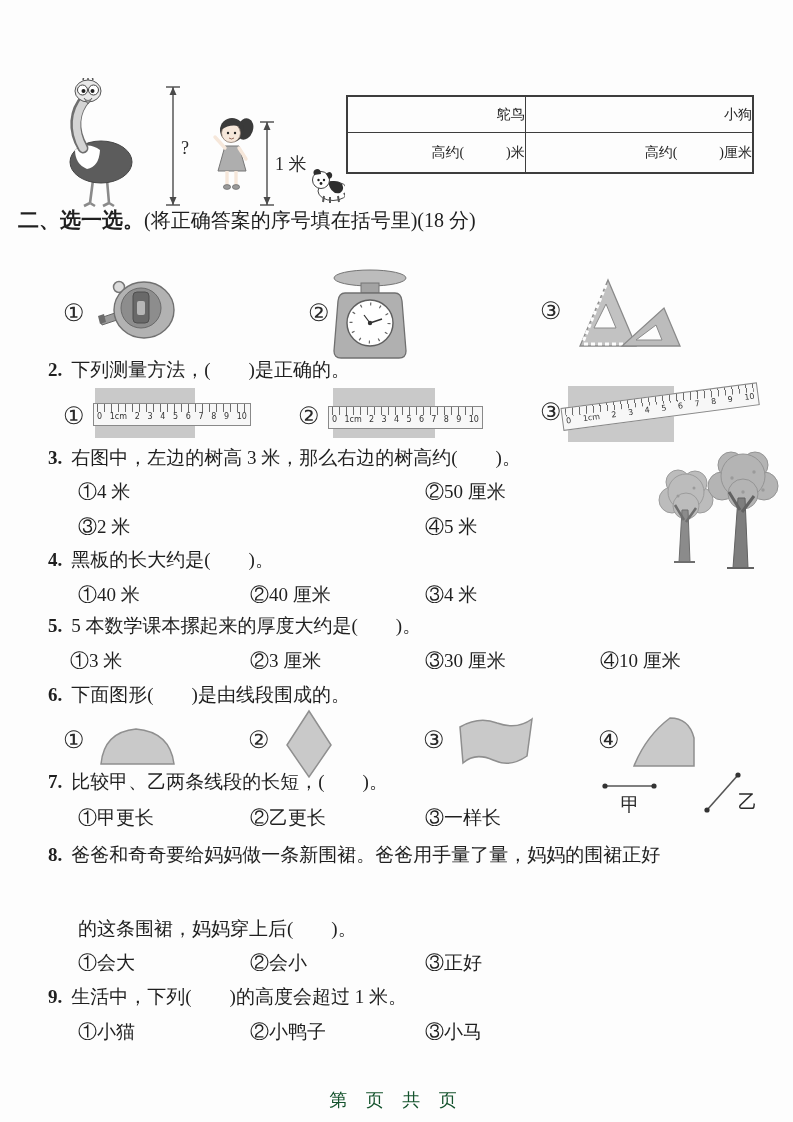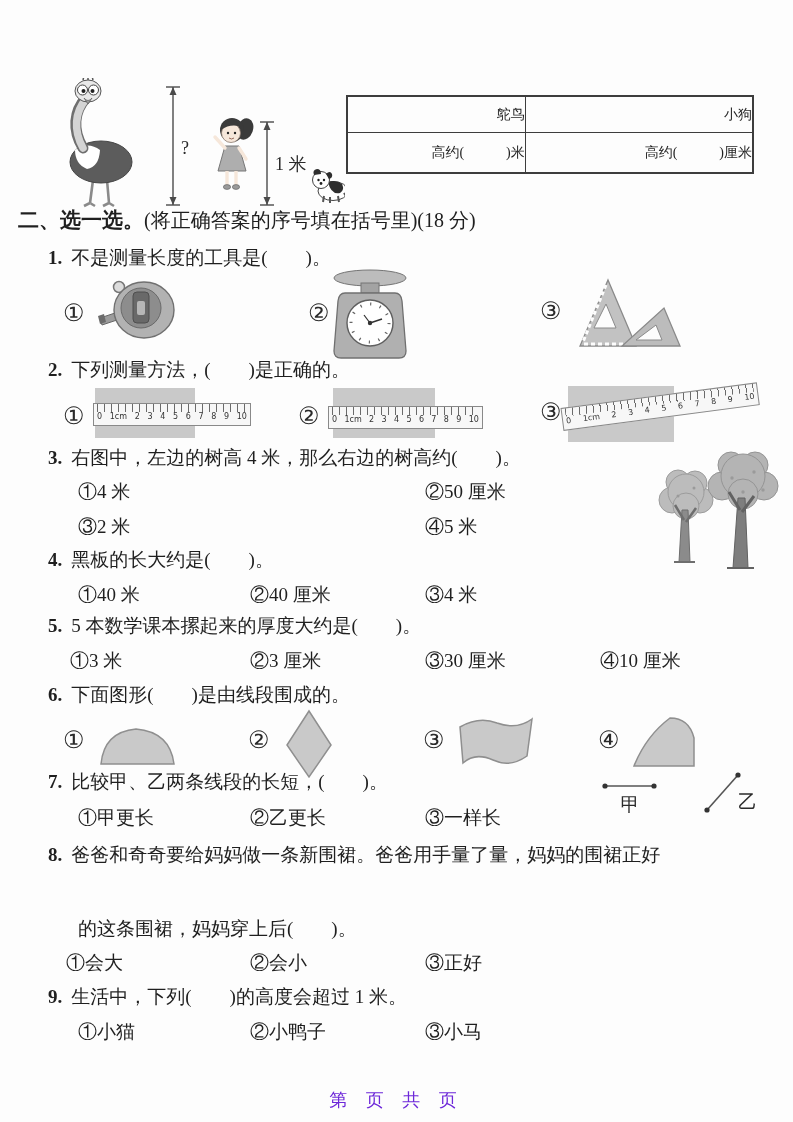--- a/index.html
+++ b/index.html
@@ -24,21 +24,21 @@
   .etable .cell:last-child{width:56%;}
   .etable .hrow .cell{padding:9px 0 8px;}
   .etable .brow .cell{padding:11px 0 10px;}
   
   .mrect{position:absolute;background:#c9c9c9;}
   .ruler{position:absolute;height:23px;background:#f7f7f7;border:1px solid #898989;box-sizing:border-box;z-index:2;}
   .ruler-ticks{height:8px;margin:0 3px;background:repeating-linear-gradient(to right,#6a6a6a 0,#6a6a6a 1px,transparent 1px,transparent 7px);}
   .ruler-nums{display:flex;justify-content:space-between;padding:0 3px;margin-top:1px;
     font-size:8px;line-height:1;color:#333;font-family:"DejaVu Sans",sans-serif;}
   .footer{position:absolute;left:0;top:1088px;width:100%;text-align:center;
-    font-size:18px;letter-spacing:7px;color:#6d28d9;}
+    font-size:18px;letter-spacing:7px;color:#14532d;}
 </style>
 </head>
 <body>
 
 <div class="page">
 
 
   <svg class="abs" style="left:45px;top:78px;" width="300" height="135" viewBox="0 0 300 135">
 
     <g>
@@ -121,23 +121,20 @@
     <div class="trow brow">
       <div class="cell">高约(　　　)米</div>
       <div class="cell">高约(　　　)厘米</div>
     </div>
   </div>
 
   <div class="abs sec" style="left:18px;top:206px;">
     <span class="sec-bold">二、选一选。</span><span>(将正确答案的序号填在括号里)(18 分)</span>
   </div>
 
-  <div class="abs q-line" style="left:48px;top:246px;">
-    <span class="qnum">1.</span><span>不是测量长度的工具是(　　)。</span>
-  </div>
   <span class="marker" style="left:63px;top:301px;">①</span>
   <svg class="abs" style="left:98px;top:274px;" width="82" height="70" viewBox="0 0 82 70">
     <circle cx="21" cy="13" r="5.5" fill="#dcdcdc" stroke="#777" stroke-width="1.5"></circle>
     <path d="M2,44 L20,38 L22,45 L4,51 Z" fill="#9c9c9c" stroke="#666"></path>
     <path d="M0,42 L6,40 L8,48 L2,50 Z" fill="#6b6b6b"></path>
     <ellipse cx="46" cy="36" rx="30" ry="28" fill="#b2b2b2" stroke="#707070" stroke-width="1.4"></ellipse>
     <circle cx="43" cy="34" r="20" fill="#8d8d8d" stroke="#6a6a6a"></circle>
     <rect x="35" y="18" width="16" height="31" rx="4" fill="#696969" stroke="#4f4f4f"></rect>
     <rect x="39" y="27" width="8" height="14" rx="2" fill="#b7b7b7"></rect>
   </svg>
@@ -213,21 +210,21 @@
         <span>5</span>
         <span>6</span>
         <span>7</span>
         <span>8</span>
         <span>9</span>
         <span>10</span>
       </div>
   </div>
 
   <div class="abs q-line" style="left:48px;top:446px;">
-    <span class="qnum">3.</span><span>右图中，左边的树高 4 米，那么右边的树高约(　　)。</span>
+    <span class="qnum">3.</span><span>右图中，左边的树高 3 米，那么右边的树高约(　　)。</span>
   </div>
   <span class="opt" style="left:78px;top:479px;">①4 米</span>
   <span class="opt" style="left:425px;top:479px;">②50 厘米</span>
   <span class="opt" style="left:78px;top:514px;">③2 米</span>
   <span class="opt" style="left:425px;top:514px;">④5 米</span>
   <svg class="abs" style="left:648px;top:448px;" width="134" height="128" viewBox="0 0 134 128">
     <g fill="#bcbcbc" stroke="#9c9c9c">
       <circle cx="24" cy="52" r="13"></circle>
         <circle cx="52" cy="52" r="13"></circle>
       <circle cx="30" cy="34" r="12"></circle>
@@ -312,21 +309,21 @@
     <circle cx="42" cy="9" r="2.6" fill="#333"></circle>
     <text x="42" y="42" font-size="19" fill="#2a2a2a">乙</text>
   </svg>
 
   <div class="abs q-line" style="left:48px;top:843px;">
     <span class="qnum">8.</span><span>爸爸和奇奇要给妈妈做一条新围裙。爸爸用手量了量，妈妈的围裙正好</span>
   </div>
   <div class="abs q-line" style="left:78px;top:917px;">
     <span>的这条围裙，妈妈穿上后(　　)。</span>
   </div>
-  <span class="opt" style="left:66px;top:950px;">①会大</span>
+  <span class="opt" style="left:78px;top:950px;">①会大</span>
   <span class="opt" style="left:250px;top:950px;">②会小</span>
   <span class="opt" style="left:425px;top:950px;">③正好</span>
 
   <div class="abs q-line" style="left:48px;top:985px;">
     <span class="qnum">9.</span><span>生活中，下列(　　)的高度会超过 1 米。</span>
   </div>
   <span class="opt" style="left:78px;top:1019px;">①小猫</span>
   <span class="opt" style="left:250px;top:1019px;">②小鸭子</span>
   <span class="opt" style="left:425px;top:1019px;">③小马</span>
 

